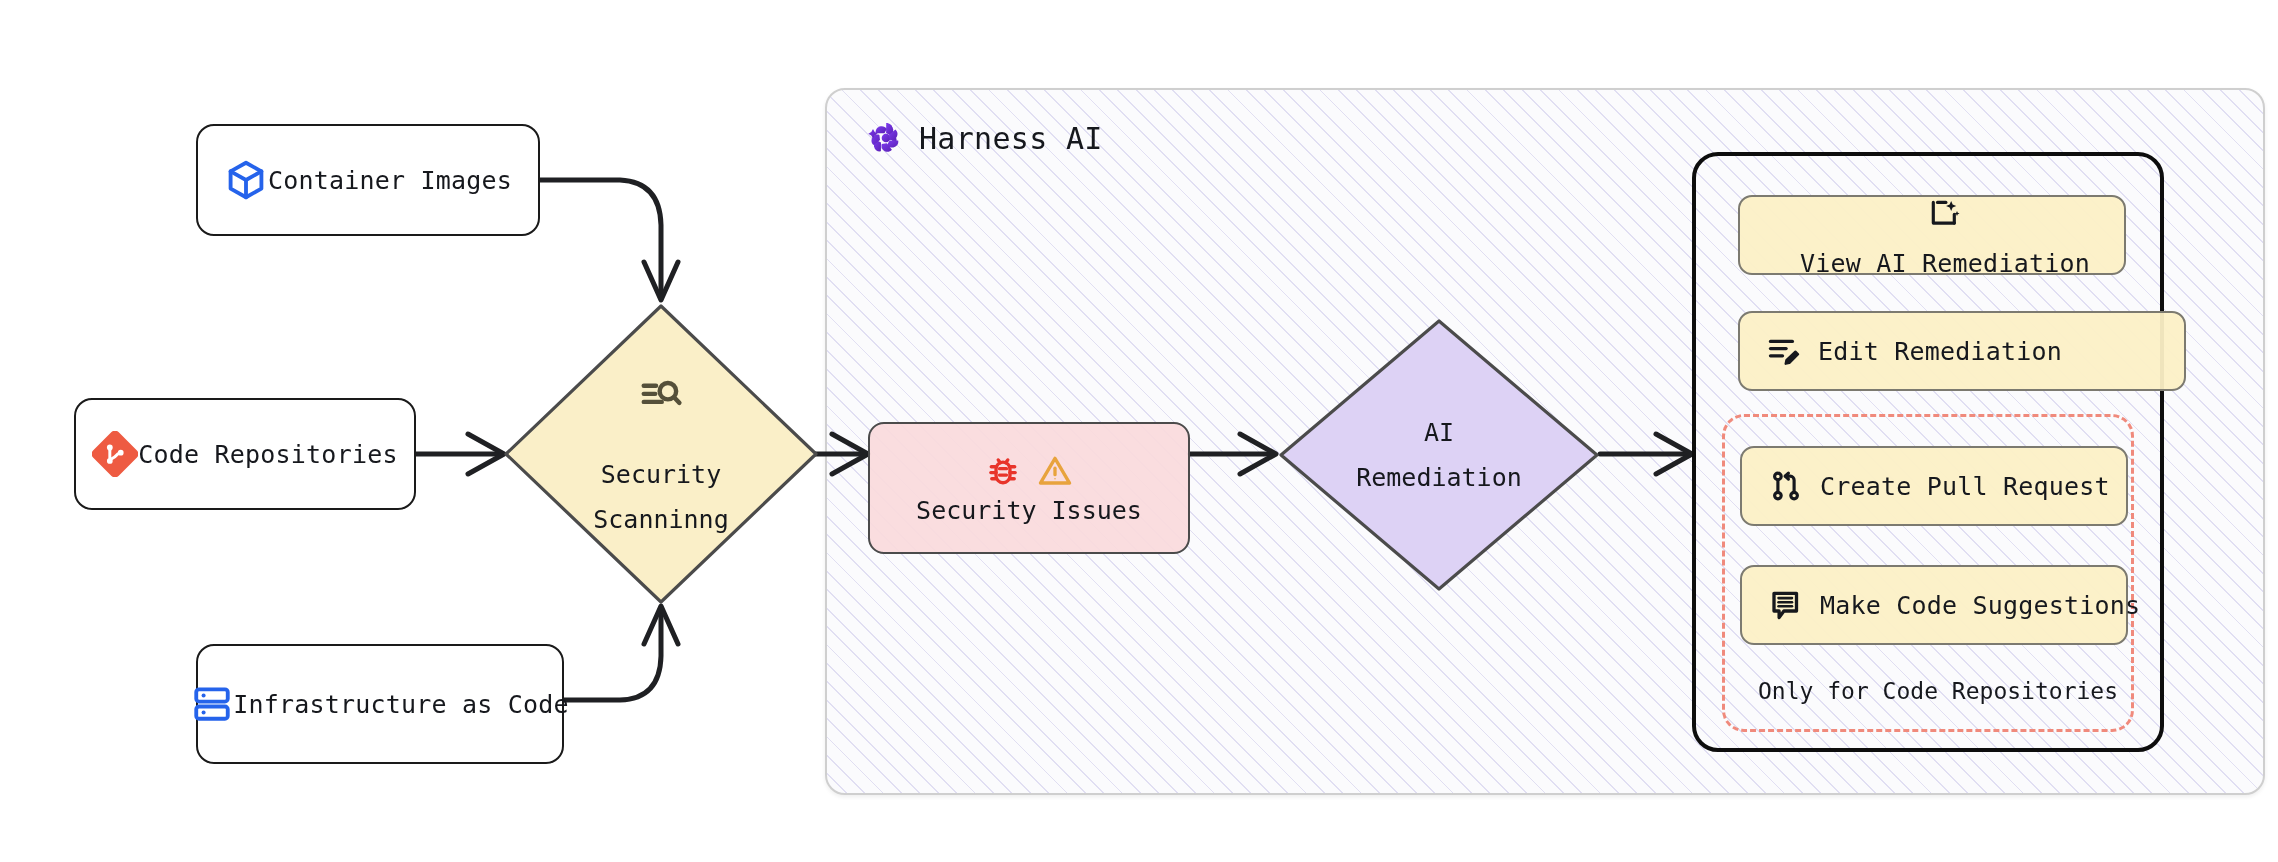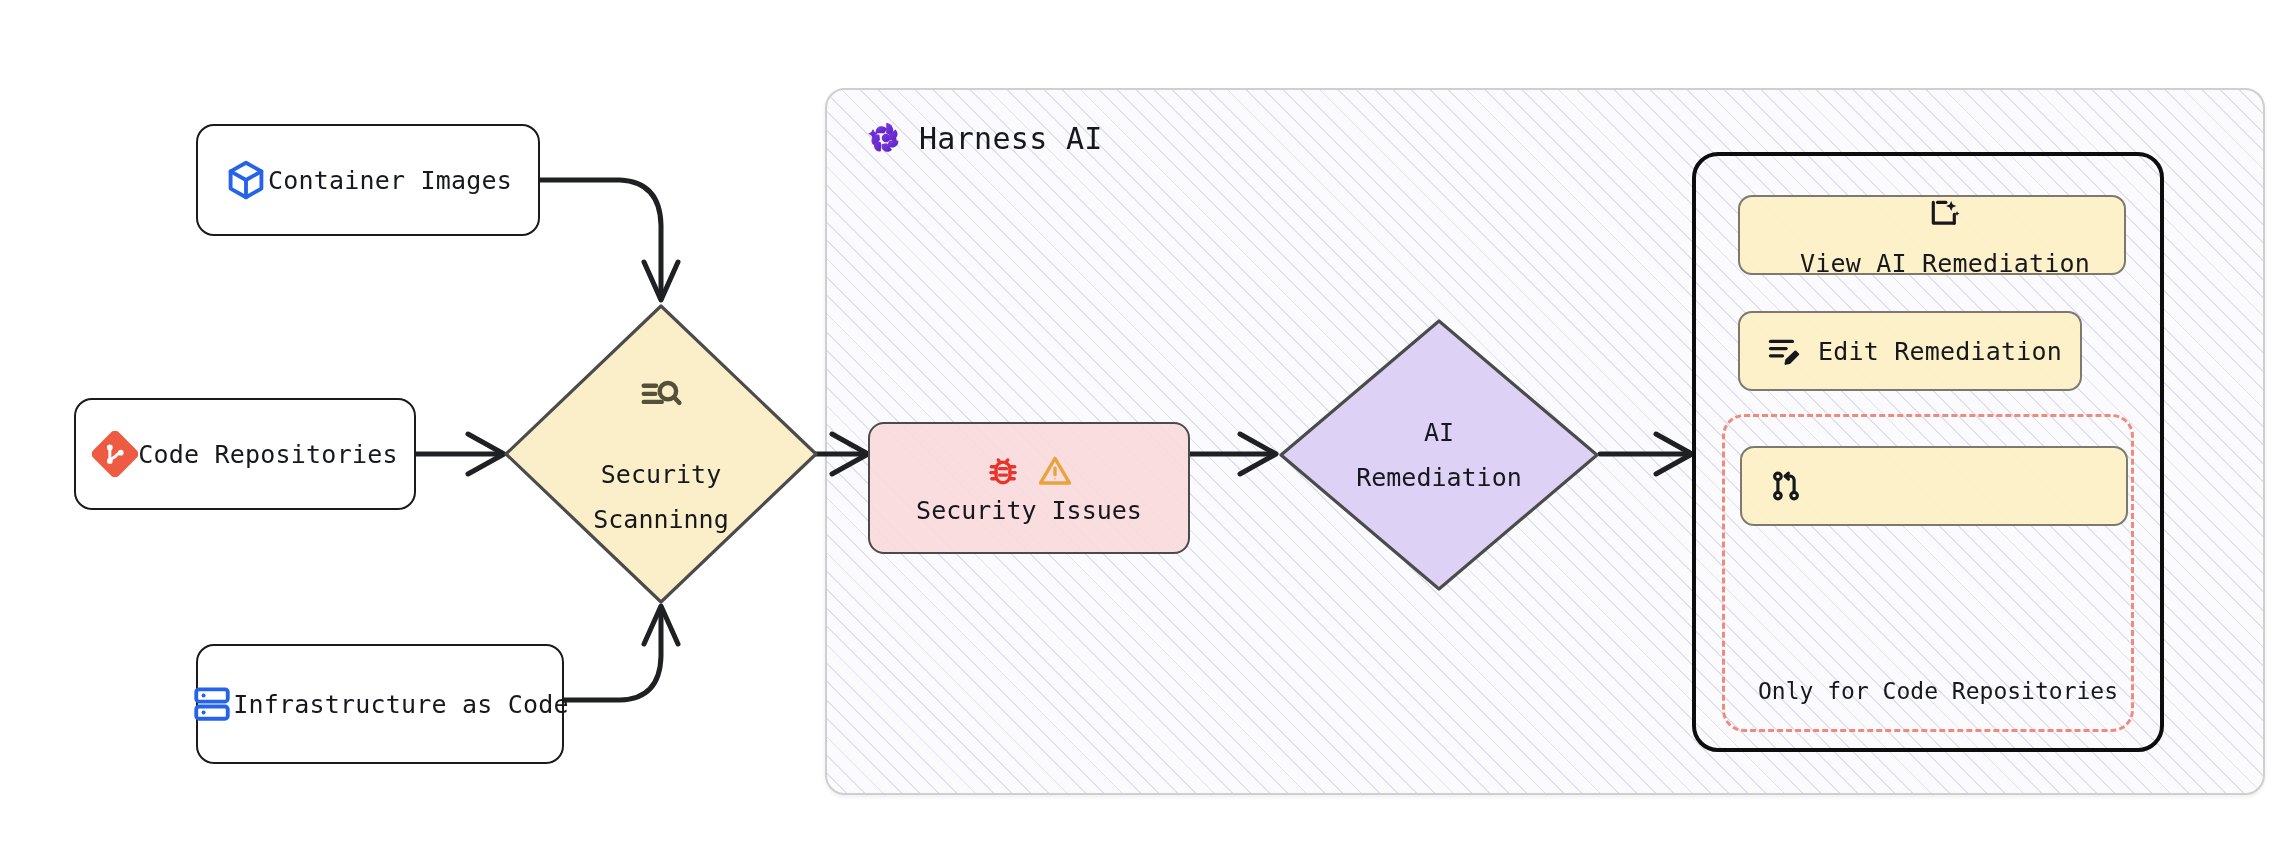--- a/index.html
+++ b/index.html
@@ -200,37 +200,49 @@
     <svg class="ico" width="36" height="36" viewBox="0 0 24 24" fill="none" stroke="#16181d" stroke-width="2.1" stroke-linecap="round" stroke-linejoin="round">
       <path d="M4.2 3.6 V17.4 H18.2"></path>
       <path d="M7.0 3.6 H12.6"></path>
       <path d="M18.2 11.6 V17.4"></path>
       <path d="M16.1 2.6 L17.1 5.0 L19.5 6.0 L17.1 7.0 L16.1 9.4 L15.1 7.0 L12.7 6.0 L15.1 5.0 Z" fill="#16181d" stroke="none"></path>
       <path d="M20.0 9.3 L20.5 10.5 L21.7 11.0 L20.5 11.5 L20.0 12.7 L19.5 11.5 L18.3 11.0 L19.5 10.5 Z" fill="#16181d" stroke="none"></path>
     </svg>
     <span class="act-label">View AI Remediation</span>
   </div>
 
-  <div class="act" style="left:1738px;top:311px;width:344px;height:80px;">
+  <div class="act" style="left:1738px;top:311px;width:448px;height:80px;">
     <svg class="ico" width="36" height="36" viewBox="0 0 24 24" fill="none" stroke="#16181d" stroke-width="2.2" stroke-linecap="round" stroke-linejoin="round">
       <path d="M3 5.6 H17.6"></path>
       <path d="M3 10.4 H13.4"></path>
       <path d="M3 15.2 H11.0"></path>
       <path d="M19.6 12.4 L21.4 14.2 L15.6 20.0 L13.1 20.5 L13.6 18.0 Z" fill="#16181d" stroke="#16181d" stroke-width="1.5"></path>
     </svg>
     <span class="act-label">Edit Remediation</span>
   </div>
 
   <div class="act" style="left:1740px;top:446px;width:388px;height:80px;">
     <svg class="ico" width="36" height="36" viewBox="0 0 24 24" fill="none" stroke="#16181d" stroke-width="2.1" stroke-linecap="round" stroke-linejoin="round">
         <circle cx="6.6" cy="5.6" r="2.2"></circle>
         <circle cx="6.6" cy="18.4" r="2.2"></circle>
         <circle cx="17.4" cy="18.4" r="2.2"></circle>
         <path d="M6.6 7.8 V16.2"></path>
         <path d="M17.4 16.2 V8.0 A2.6 2.6 0 0 0 14.8 5.4 H11.6"></path>
         <path d="M13.6 3.4 L11.4 5.4 L13.6 7.4"></path>
     </svg>
-  </div>
-
+    <span class="act-label">Create Pull Request</span>
+  </div>
+
+  <div class="act" style="left:1740px;top:565px;width:388px;height:80px;">
+    <svg class="ico" width="36" height="36" viewBox="0 0 24 24" fill="none" stroke="#16181d" stroke-width="2.2" stroke-linecap="round" stroke-linejoin="round">
+      <path d="M4.0 4.2 H19.0 V16.0 H10.6 L7.4 20.4 V16.0 H4.0 Z"></path>
+      <g stroke-width="1.7">
+        <path d="M7.0 7.4 H16.0"></path>
+        <path d="M7.0 10.1 H16.0"></path>
+        <path d="M7.0 12.8 H16.0"></path>
+      </g>
+    </svg>
+    <span class="act-label">Make Code Suggestions</span>
+  </div>
 
   <div id="only-note" style="left:1758px;top:678px;">Only for Code Repositories</div>
 
 </div>
 
 </body></html>

